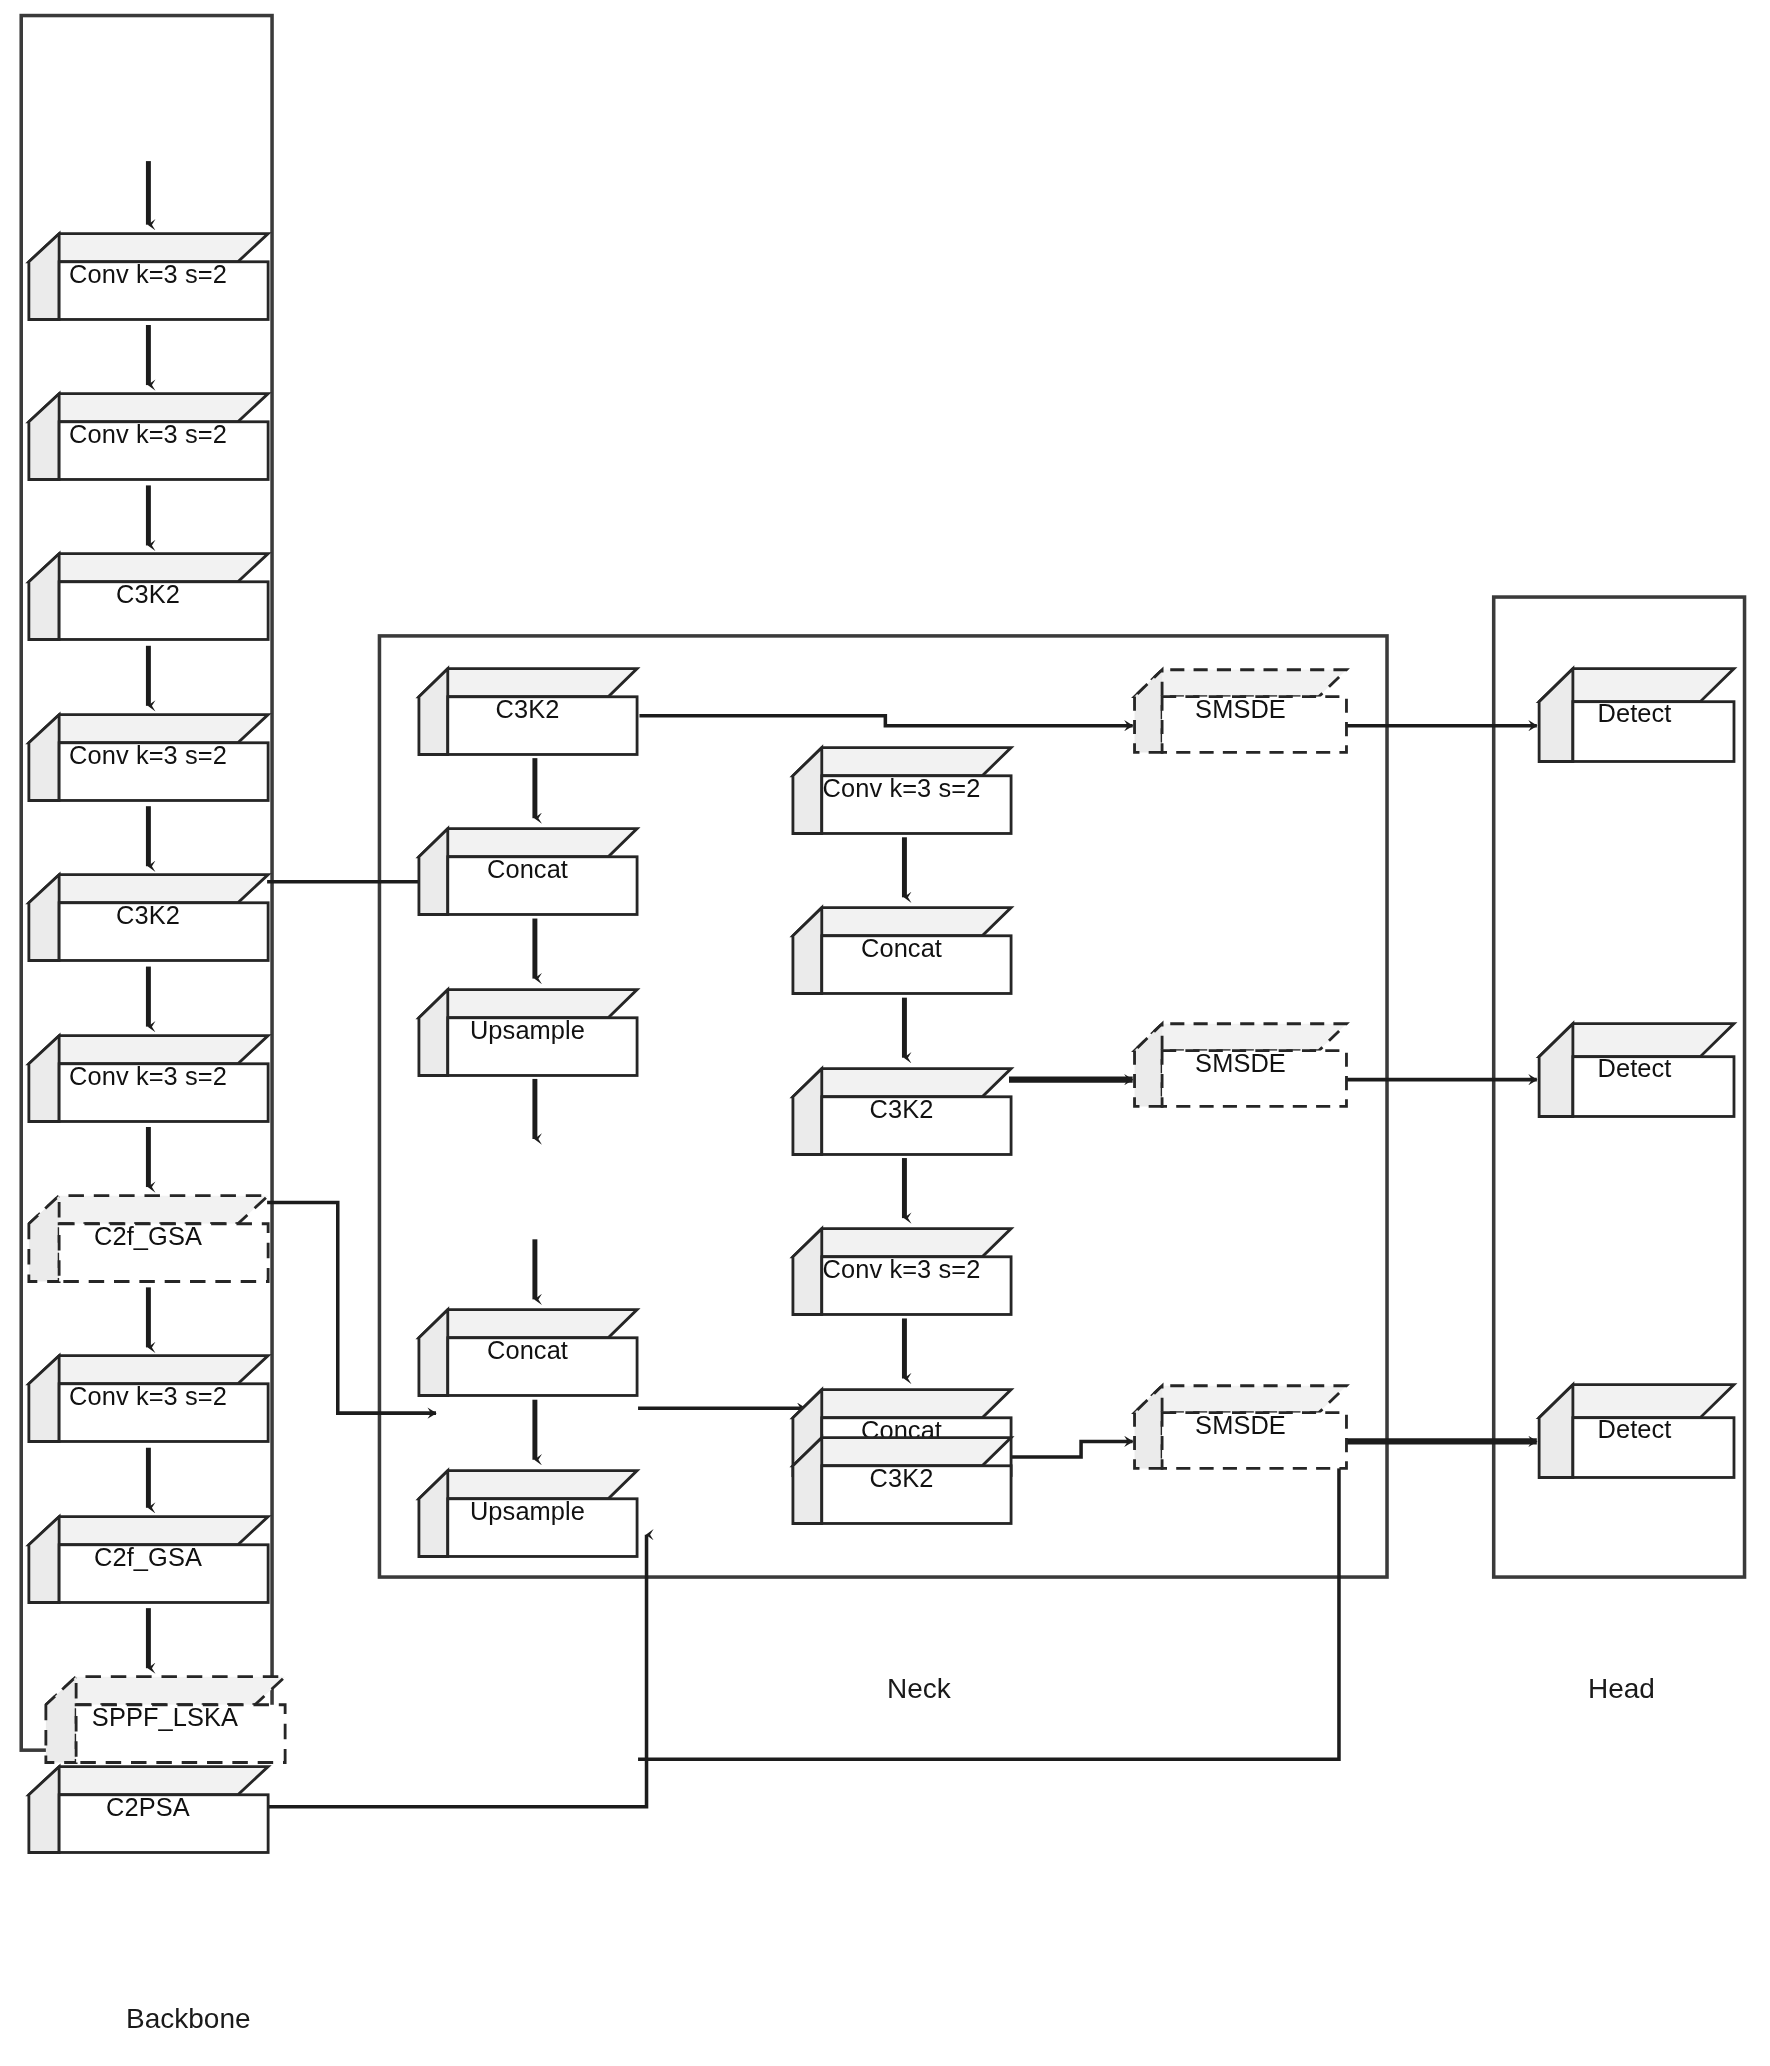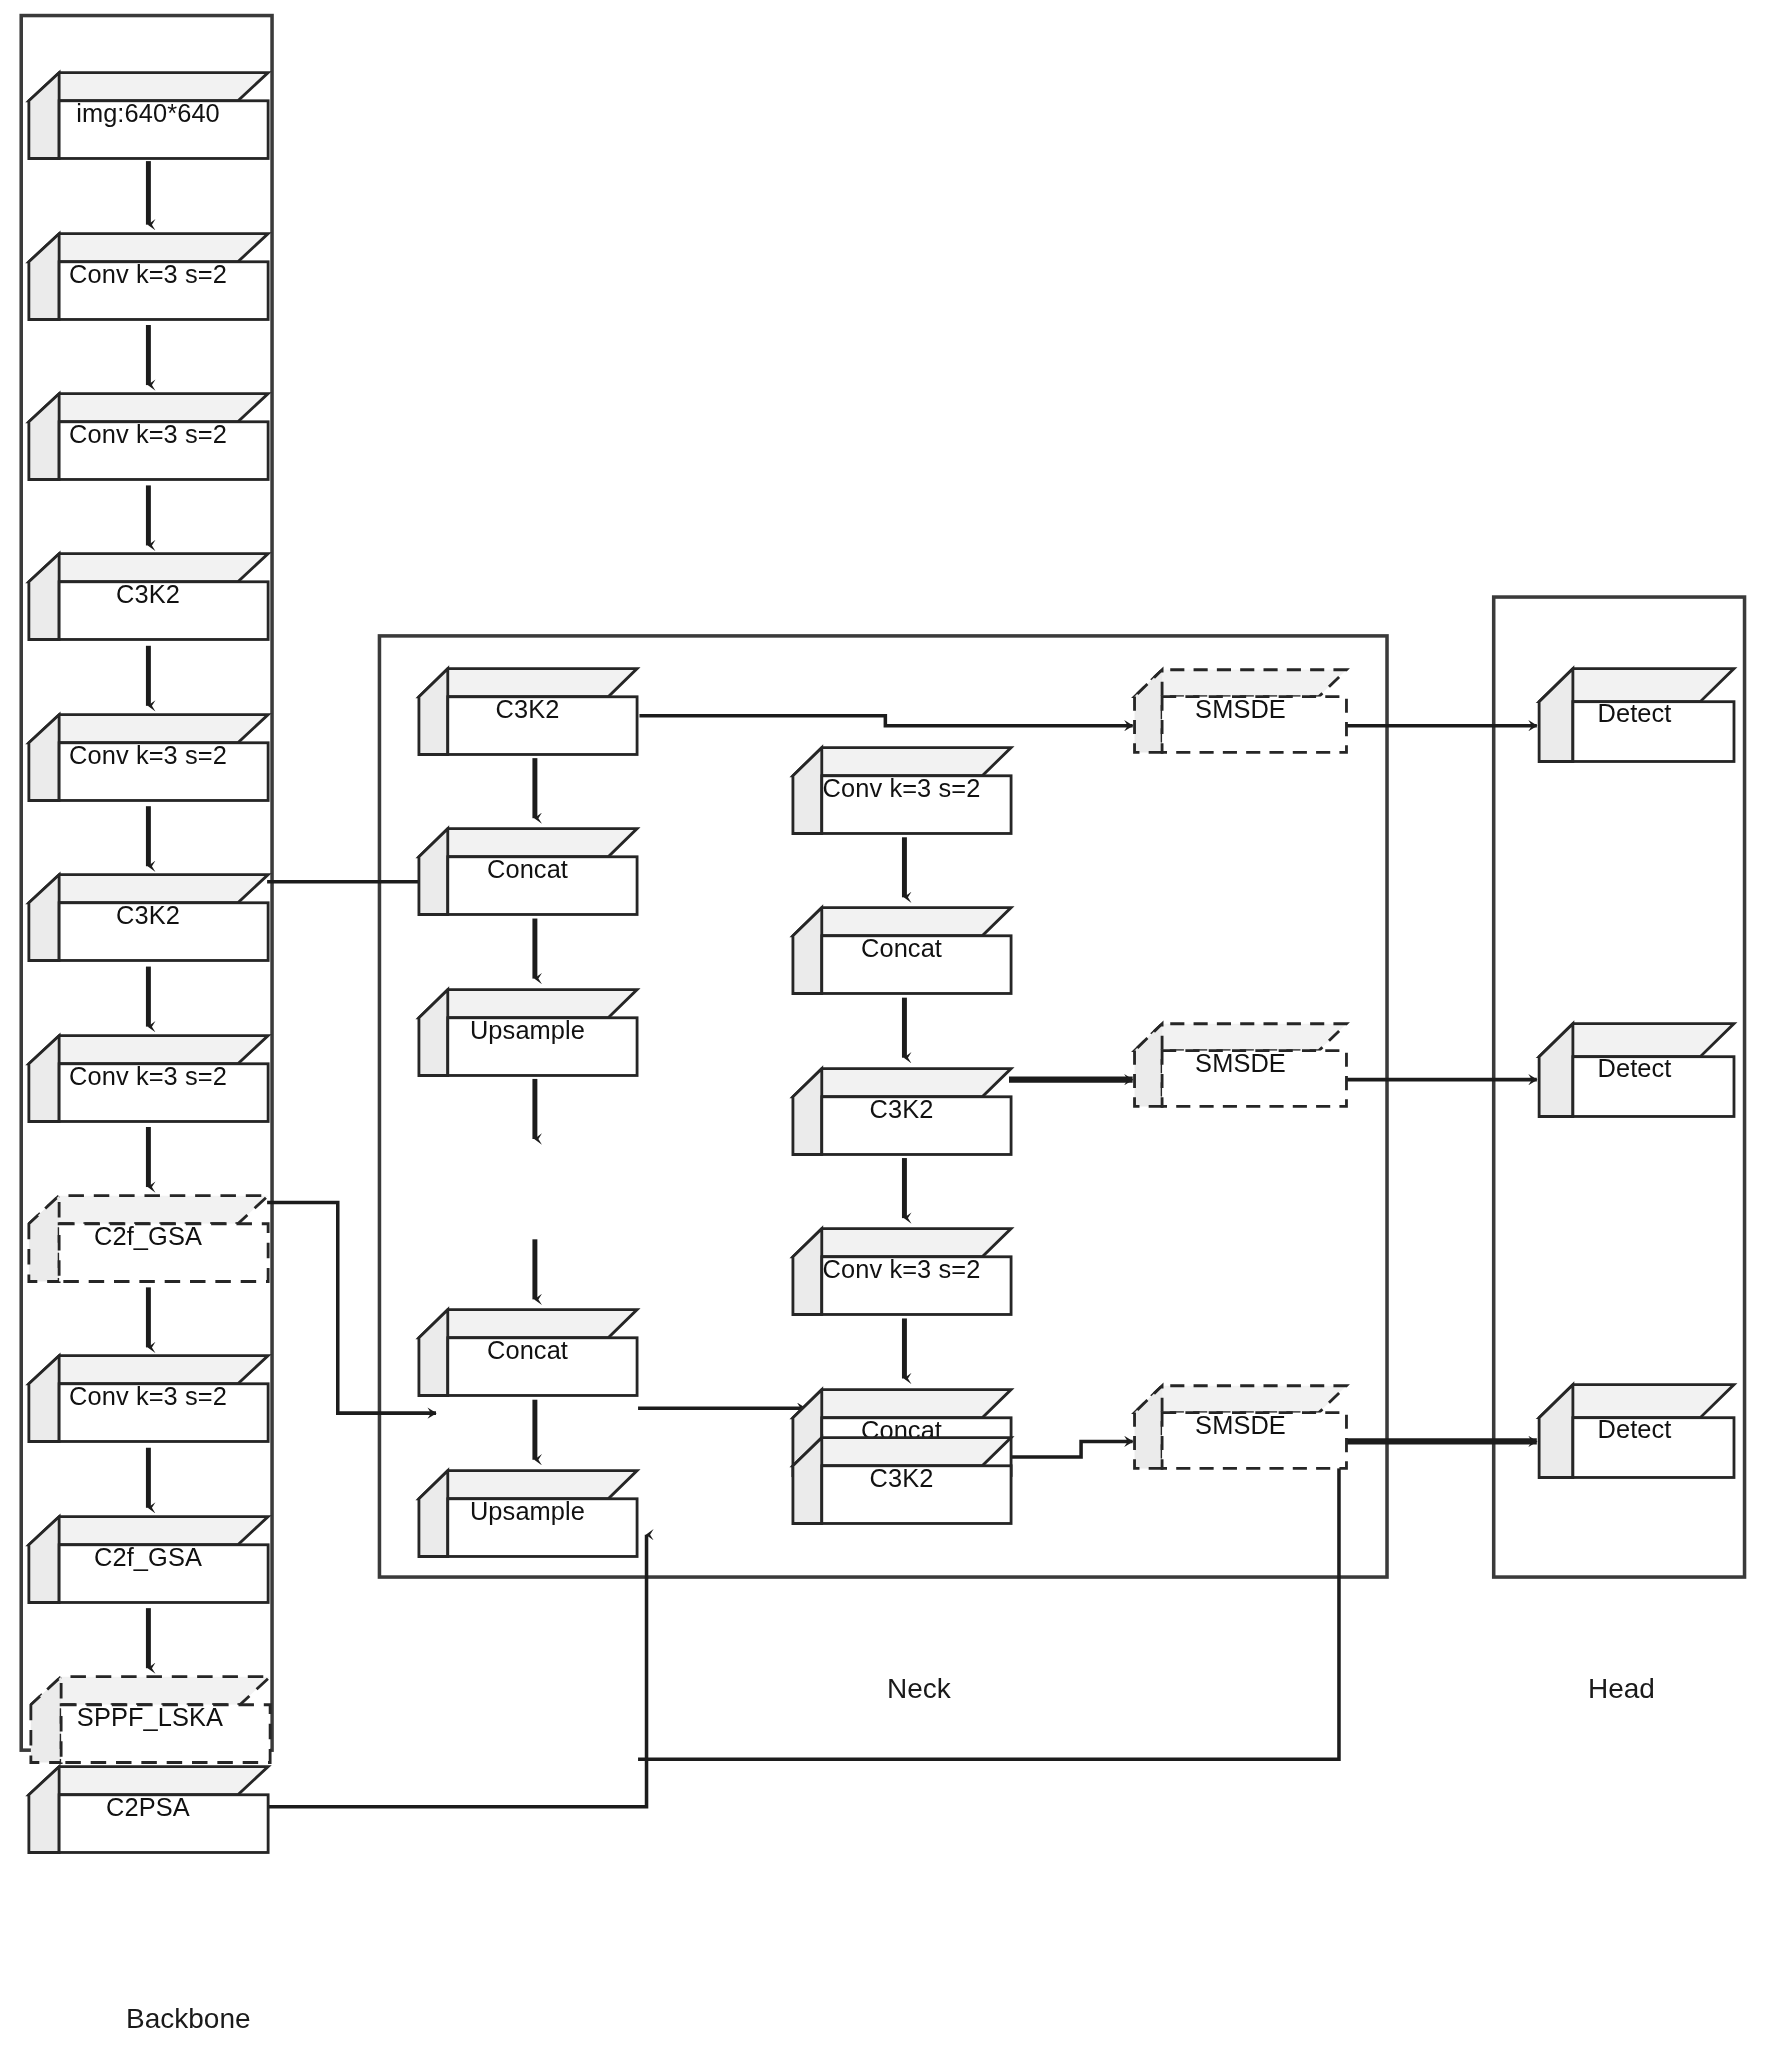--- a/index.html
+++ b/index.html
@@ -93,28 +93,20 @@
       <path d="M1428,2062 L1530,2062 L1530,2040 L1603,2040" marker-end="url(#arrowRight)"></path>
 
       <path d="M1902,1027 L2175,1027" marker-end="url(#arrowRight)"></path>
 
       <path d="M1902,1528 L2175,1528" marker-end="url(#arrowRight)"></path>
 
       <path d="M1902,2040 L2175,2040" stroke-width="9" marker-end="url(#arrowRight)"></path>
     </g>
   </svg>
 
-  <div class="node" style="left:25px;top:67px;width:247px;height:95px;">
-    <svg viewBox="0 0 350 135" width="247" height="95">
-      <polygon points="5,48 48,8 345,8 302,48" fill="#f2f2f2" stroke="#262626" stroke-width="4"></polygon>
-      <polygon points="5,48 5,130 48,130 48,8" fill="#ebebeb" stroke="#262626" stroke-width="4"></polygon>
-      <rect x="48" y="48" width="297" height="82" fill="#ffffff" stroke="#262626" stroke-width="4"></rect>
-    </svg>
-    <span class="face-text" style="left:17px;top:17.7px;width:212px;height:58px;">img:640*640</span>
-  </div>
 
   <div class="node" style="left:25px;top:228px;width:247px;height:95px;">
     <svg viewBox="0 0 350 135" width="247" height="95">
       <polygon points="5,48 48,8 345,8 302,48" fill="#f2f2f2" stroke="#262626" stroke-width="4"></polygon>
       <polygon points="5,48 5,130 48,130 48,8" fill="#ebebeb" stroke="#262626" stroke-width="4"></polygon>
       <rect x="48" y="48" width="297" height="82" fill="#ffffff" stroke="#262626" stroke-width="4"></rect>
     </svg>
     <span class="face-text" style="left:17px;top:17.7px;width:212px;height:58px;">Conv k=3 s=2</span>
   </div>
 
@@ -183,21 +175,21 @@
 
   <div class="node" style="left:25px;top:1511px;width:247px;height:95px;">
     <svg viewBox="0 0 350 135" width="247" height="95">
       <polygon points="5,48 48,8 345,8 302,48" fill="#f2f2f2" stroke="#262626" stroke-width="4"></polygon>
       <polygon points="5,48 5,130 48,130 48,8" fill="#ebebeb" stroke="#262626" stroke-width="4"></polygon>
       <rect x="48" y="48" width="297" height="82" fill="#ffffff" stroke="#262626" stroke-width="4"></rect>
     </svg>
     <span class="face-text" style="left:17px;top:17.7px;width:212px;height:58px;">C2f_GSA</span>
   </div>
 
-  <div class="node" style="left:27px;top:1671px;width:247px;height:95px;">
+  <div class="node" style="left:42px;top:1671px;width:247px;height:95px;">
     <svg viewBox="0 0 350 135" width="247" height="95">
       <polygon points="5,48 48,8 345,8 302,48" fill="#f2f2f2" stroke="#262626" stroke-width="4" stroke-dasharray="22,14"></polygon>
       <polygon points="5,48 5,130 48,130 48,8" fill="#ebebeb" stroke="#262626" stroke-width="4" stroke-dasharray="22,14"></polygon>
       <rect x="48" y="48" width="297" height="82" fill="#ffffff" stroke="#262626" stroke-width="4" stroke-dasharray="22,14"></rect>
     </svg>
     <span class="face-text" style="left:17px;top:17.7px;width:212px;height:58px;">SPPF_LSKA</span>
   </div>
 
   <div class="node" style="left:25px;top:1761px;width:247px;height:95px;">
     <svg viewBox="0 0 350 135" width="247" height="95">

